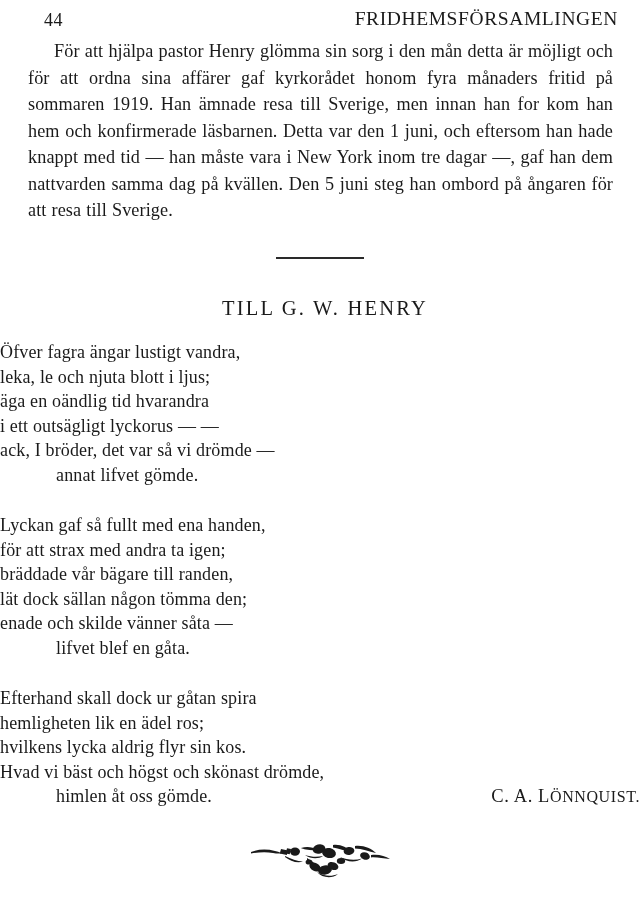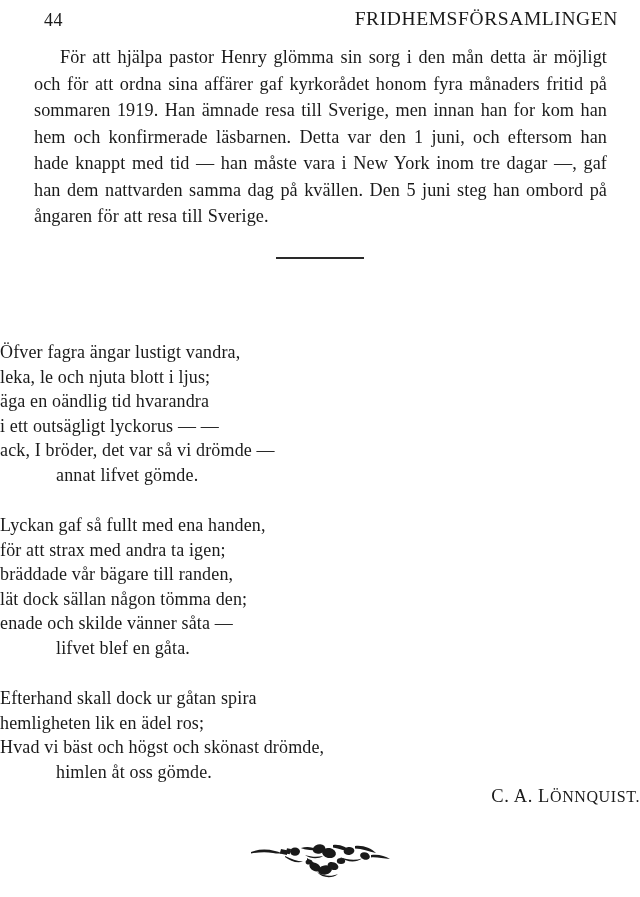--- a/index.html
+++ b/index.html
@@ -52,21 +52,21 @@
     left: 28px;
     width: 585px;
     font-size: 18.2px;
     line-height: 26.5px;
     text-align: justify;
     text-indent: 0;
     letter-spacing: 0.1px;
     word-spacing: 0.4px;
   }
   .prose p {
-    margin: 6px;
+    margin: 0;
     text-indent: 26px;
   }
   
   .rule-wrap {
     position: absolute;
     top: 245px;
     left: 0;
     width: 640px;
     text-align: center;
   }
@@ -144,20 +144,21 @@
   </div>
 
   <div class="prose">
     <p>För att hjälpa pastor Henry glömma sin sorg i den mån detta är möjligt och för att ordna sina affärer gaf kyrkorådet honom fyra månaders fritid på sommaren 1919.   Han ämnade resa till Sverige, men innan han for kom han hem och konfirmerade läsbarnen.   Detta var den 1 juni, och eftersom han hade knappt med tid — han måste vara i New York inom tre dagar —, gaf han dem nattvarden samma dag på kvällen.   Den 5 juni steg han ombord på ångaren för att resa till Sverige.</p>
   </div>
 
   <div class="rule-wrap">
     <span class="rule"></span>
   </div>
 
+  <div class="poem-title">TILL G. W. HENRY</div>
 
   <div class="poem">
 
     <div class="stanza">
       <div class="line">Öfver fagra ängar lustigt vandra,</div>
       <div class="line">leka, le och njuta blott i ljus;</div>
       <div class="line">äga en oändlig tid hvarandra</div>
       <div class="line">i ett outsägligt lyckorus — —</div>
       <div class="line">ack, I bröder, det var så vi drömde —</div>
       <div class="line indent">annat lifvet gömde.</div>
@@ -168,20 +169,21 @@
       <div class="line">för att strax med andra ta igen;</div>
       <div class="line">bräddade vår bägare till randen,</div>
       <div class="line">lät dock sällan någon tömma den;</div>
       <div class="line">enade och skilde vänner såta —</div>
       <div class="line indent">lifvet blef en gåta.</div>
     </div>
 
     <div class="stanza">
       <div class="line">Efterhand skall dock ur gåtan spira</div>
       <div class="line">hemligheten lik en ädel ros;</div>
+      <div class="line">hvilkens lycka aldrig flyr sin kos.</div>
       <div class="line">Hvad vi bäst och högst och skönast drömde,</div>
       <div class="line indent">himlen åt oss gömde.</div>
     </div>
 
   </div>
 
   <div class="signature">
     <span>C. A. L</span><span class="smallcaps">ÖNNQUIST.</span>
   </div>
 

